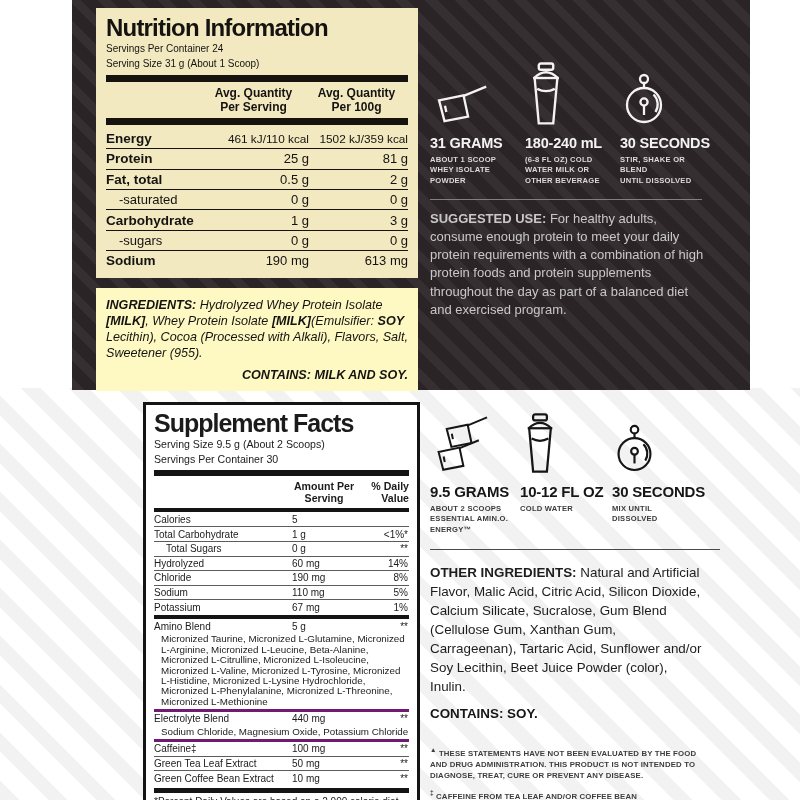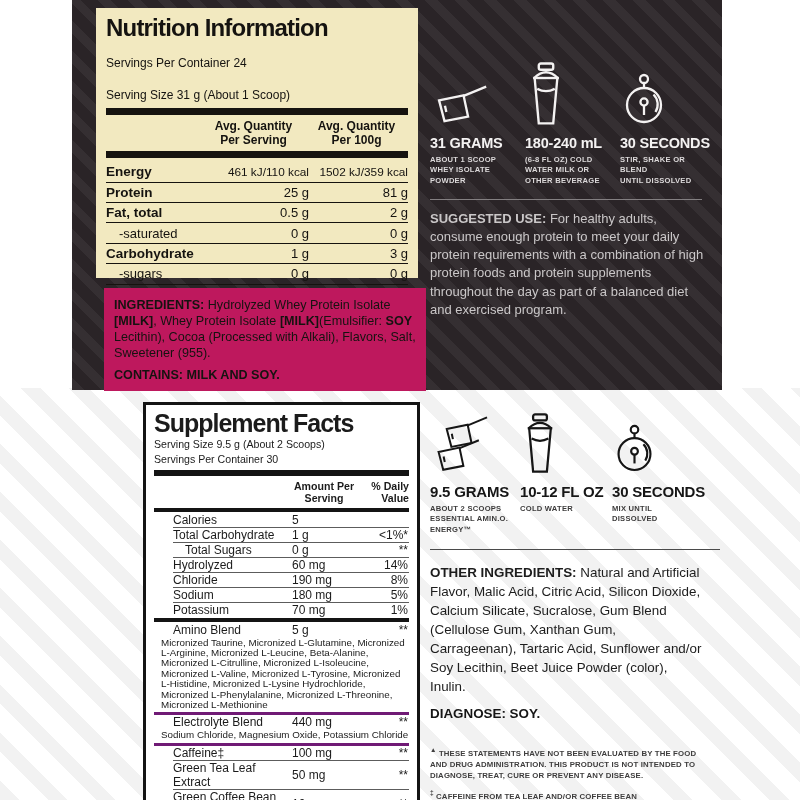--- a/index.html
+++ b/index.html
@@ -8,48 +8,49 @@
     font-family:"Liberation Sans",sans-serif;color:#141414;overflow:hidden;
   }
   
   .bottom-bg{
     position:absolute;left:0;top:388px;width:800px;height:412px;
     background:repeating-linear-gradient(45deg,rgba(0,0,0,0.05) 0 14px,rgba(0,0,0,0) 14px 34px);
   }
   .dark-panel{
     position:absolute;left:72px;top:0;width:650px;height:390px;
     background:#2a2427;
+    padding-left:28px;
   }
   .dark-panel::before{
     content:"";position:absolute;inset:0;
     background:repeating-linear-gradient(45deg,rgba(255,255,255,0.05) 0 9px,rgba(0,0,0,0) 9px 21px);
   }
   
   .nutri-label{
     position:absolute;left:24px;top:8px;width:322px;height:270px;
     background:#f2e9c0;box-sizing:border-box;padding:7px 10px 6px 10px;color:#151310;
   }
   .nutri-title{font-size:24px;font-weight:bold;letter-spacing:-0.8px;line-height:1.05;}
-  .nutri-serv{font-size:12px;line-height:1.32;margin-top:16px;}
+  .nutri-serv{font-size:10px;line-height:1.32;margin-top:2px;}
   .bar{background:#16130f;height:7px;margin:4px 0;}
   .n-hdr{display:grid;grid-template-columns:96px 1fr 1fr;margin:2px 0;}
   .n-hdr div{font-size:12px;font-weight:bold;text-align:center;line-height:1.18;white-space:pre-line;}
   .n-row{display:grid;grid-template-columns:104px 1fr 1fr;align-items:center;height:19.4px;border-bottom:1.8px solid #16130f;}
   .n-row:last-child{border-bottom:none;}
   .n-row .nm{font-size:13.5px;font-weight:bold;}
   .n-row.sub .nm{font-weight:normal;font-size:13px;padding-left:13px;}
   .n-row .v{font-size:13px;text-align:right;}
   .n-row.small .v{font-size:11.8px;}
   
   .ingr-box{
-    position:absolute;left:32px;top:288px;width:322px;min-height:90px;
-    background:#be185d;box-sizing:border-box;padding:9px 10px;color:#151310;
+    position:absolute;left:24px;top:288px;width:322px;min-height:90px;
+    background:#fef9c3;box-sizing:border-box;padding:9px 10px;color:#151310;font-style:italic;
   }
   .ingr-text{font-size:12.6px;line-height:1.28;}
-  .contains-line{font-size:12.6px;font-weight:bold;margin-top:7px;}
+  .contains-line{font-size:12.6px;font-weight:bold;margin-top:7px;text-align:right;}
   
   .dir{position:absolute;}
   .dir-top{left:430px;top:58px;width:288px;color:#f4f2f2;}
   .steps{display:flex;}
   .step{width:93px;margin-right:2px;}
   .icon-box{height:68px;display:flex;align-items:flex-end;}
   .step-heading{font-size:14.5px;font-weight:bold;letter-spacing:-0.2px;margin-top:9px;white-space:nowrap;}
   .step-caption{font-size:7.6px;font-weight:bold;letter-spacing:0.25px;line-height:1.35;margin-top:4px;white-space:pre-line;}
   .dir-top .step-caption{color:#dcd9da;}
   .dir-divider{border:none;border-top:1px solid #837f81;margin:13px 0 0 0;width:272px;}
@@ -61,21 +62,21 @@
     background:#fff;border:3px solid #141414;box-sizing:border-box;padding:5px 8px 7px 8px;color:#1b1b1b;
   }
   .supp-title{font-size:25px;font-weight:bold;letter-spacing:-1px;line-height:1.05;}
   .supp-serv{font-size:10.6px;line-height:1.25;margin-top:2px;}
   .sbar{background:#141414;height:6px;margin:3px 0;}
   .sbar.thin{height:4px;margin:1px 0;}
   .s-hdr{display:grid;grid-template-columns:1fr 74px 48px;padding:1px 0 2px 0;}
   .s-hdr div{font-size:10.6px;font-weight:bold;line-height:1.18;white-space:pre-line;}
   .s-hdr .c{text-align:center;}
   .s-hdr .r{text-align:right;}
-  .s-row{display:grid;grid-template-columns:1fr 74px 48px;align-items:center;min-height:13.6px;border-bottom:1px solid #5c5c5c;font-size:12px;margin-left:19px;}
+  .s-row{display:grid;grid-template-columns:1fr 74px 48px;align-items:center;min-height:13.6px;border-bottom:1px solid #5c5c5c;font-size:10px;}
   .s-row .nm{}
   .s-row.ind .nm{padding-left:12px;}
   .s-row .amt{padding-left:5px;}
   .s-row .dv{text-align:right;padding-right:1px;}
   .s-sub{font-size:9.8px;line-height:1.06;padding:1px 0 2px 7px;border-bottom:3px solid #701a75;}
   .s-row.nb,.s-sub.nb{border-bottom:none;}
   .s-foot{font-size:10px;line-height:1.22;margin-top:3px;}
   
   .dir-bot{left:430px;top:410px;width:292px;color:#161616;}
   .dir-bot .icon-box{height:64px;}
@@ -253,26 +254,26 @@
     <div class="amt">60 mg</div>
     <div class="dv">14%</div>
   </div>
   <div class="s-row">
     <div class="nm">Chloride</div>
     <div class="amt">190 mg</div>
     <div class="dv">8%</div>
   </div>
   <div class="s-row">
     <div class="nm">Sodium</div>
-    <div class="amt">180 mg</div>
+    <div class="amt">110 mg</div>
     <div class="dv">5%</div>
   </div>
   <div class="s-row nb">
     <div class="nm">Potassium</div>
-    <div class="amt">70 mg</div>
+    <div class="amt">67 mg</div>
     <div class="dv">1%</div>
   </div>
   <div class="sbar thin"></div>
 
   <div class="s-row nb">
     <div class="nm">Amino Blend</div>
     <div class="amt">5 g</div>
     <div class="dv">**</div>
   </div>
   <div class="s-sub">Micronized Taurine, Micronized L-Glutamine, Micronized L-Arginine, Micronized L-Leucine, Beta-Alanine, Micronized L-Citrulline, Micronized L-Isoleucine, Micronized L-Valine, Micronized L-Tyrosine, Micronized L-Histidine, Micronized L-Lysine Hydrochloride, Micronized L-Phenylalanine, Micronized L-Threonine, Micronized L-Methionine</div>
@@ -340,20 +341,20 @@
       <div class="step-heading">30 SECONDS</div>
       <div class="step-caption">MIX UNTIL
 DISSOLVED</div>
     </div>
   </div>
   <hr class="dir-divider">
 
   <div class="other-ingr">
     <b>OTHER INGREDIENTS:</b><span> Natural and Artificial Flavor, Malic Acid, Citric Acid, Silicon Dioxide, Calcium Silicate, Sucralose, Gum Blend (Cellulose Gum, Xanthan Gum, Carrageenan), Tartaric Acid, Sunflower and/or Soy Lecithin, Beet Juice Powder (color), Inulin.</span>
   </div>
-  <div class="contains-soy">DIAGNOSE: SOY.</div>
+  <div class="contains-soy">CONTAINS: SOY.</div>
 
   <div class="disclaimers">
     <p class="disclaimer"><sup>▲</sup><span> THESE STATEMENTS HAVE NOT BEEN EVALUATED BY THE FOOD AND DRUG ADMINISTRATION. THIS PRODUCT IS NOT INTENDED TO DIAGNOSE, TREAT, CURE OR PREVENT ANY DISEASE.</span></p>
     <p class="disclaimer"><sup>‡</sup><span> CAFFEINE FROM TEA LEAF AND/OR COFFEE BEAN</span></p>
 
   </div>
 </div>
 
 </body></html>

